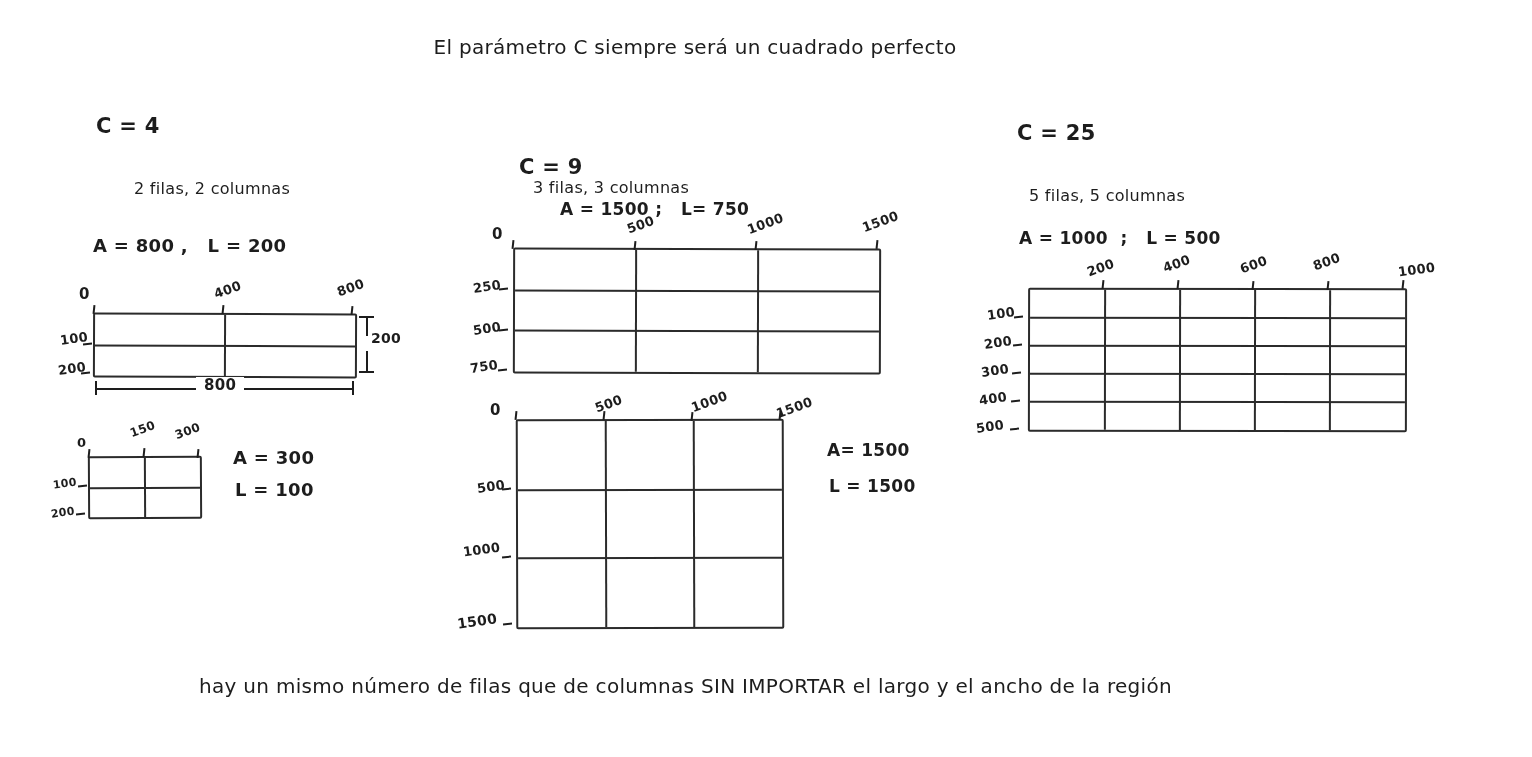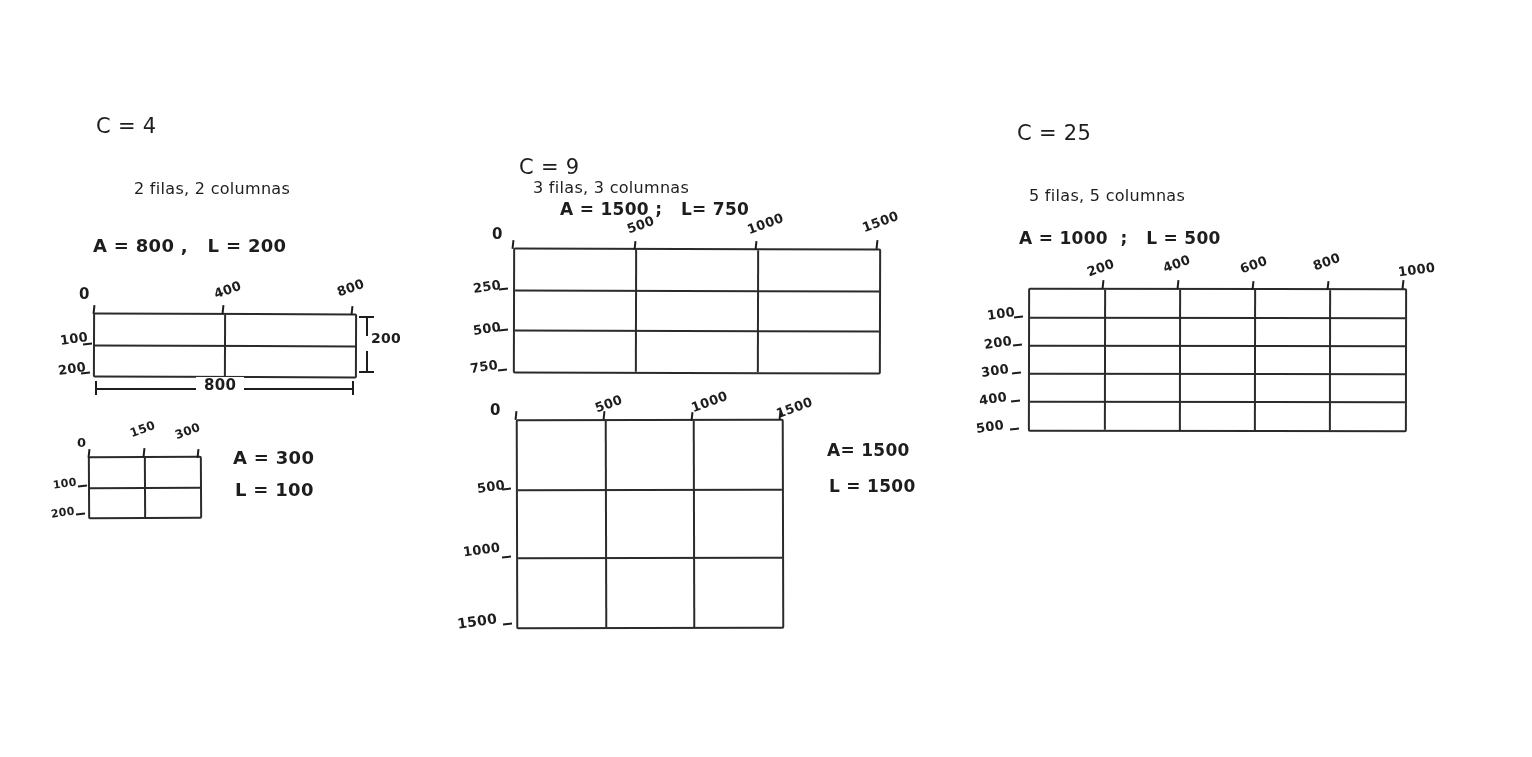--- a/index.html
+++ b/index.html
@@ -1,20 +1,20 @@
 <!DOCTYPE html>
 <html><head>
 <meta charset="utf-8">
 <style>
   html,body{margin:0;padding:0;background:#ffffff;}
   .canvas{position:relative;width:1532px;height:757px;background:#ffffff;overflow:hidden;
           font-family:"DejaVu Sans",sans-serif;color:#1d1d1d;}
   .txt{position:absolute;white-space:pre;letter-spacing:.3px;line-height:1.15;}
   .title{font-size:20px;text-align:center;}
-  .clabel{font-size:21px;}
+  .clabel{font-size:21px;font-weight:bold;}
   .dims{font-size:16px;margin-top:16px;}
   .params{font-size:17px;font-weight:700;}
   .side{font-size:17px;font-weight:700;}
   .footer{font-size:20px;}
   .n{font-weight:700;font-size:13px;}
   .rot{transform:rotate(-20deg);}
   .rot8{transform:rotate(-8deg);}
   .grid{position:absolute;border:2px solid #2b2b2b;border-radius:2px;}
   .vline{position:absolute;top:0;bottom:0;width:2px;background:#2b2b2b;transform:translateX(-1px);}
   .hline{position:absolute;left:0;right:0;height:2px;background:#2b2b2b;transform:translateY(-1px);}
@@ -22,20 +22,21 @@
   .dh{position:absolute;width:9px;height:2px;background:#1d1d1d;transform:rotate(-6deg);}
   .seg-v{position:absolute;width:2px;background:#1d1d1d;}
   .seg-h{position:absolute;height:2px;background:#1d1d1d;}
   .measure{background:#ffffff;padding:0 8px;font-weight:700;font-size:15px;}
 </style>
 </head>
 <body>
 
 <div class="canvas">
 
+  <div class="txt title" style="left:428px;top:36px;width:534px;">El parámetro C siempre será un cuadrado perfecto</div>
 
   <div class="txt clabel" style="left:96px;top:114px;">C = 4</div>
   <div class="txt dims" style="left:134px;top:164px;">2 filas, 2 columnas</div>
   <div class="txt params" style="left:93px;top:236px;font-size:18px;">A = 800 ,   L = 200</div>
 
   <div class="grid" style="left:93px;top:313px;width:260px;height:61px;transform:rotate(.2deg);">
     <div class="vline" style="left:50%;"></div>
     <div class="hline" style="top:50%;"></div>
   </div>
   <div class="dv" style="left:93px;top:305px;"></div>
@@ -153,14 +154,15 @@
   <div class="dh" style="left:1013px;top:344px;"></div>
   <div class="dh" style="left:1012px;top:372px;"></div>
   <div class="dh" style="left:1011px;top:400px;"></div>
   <div class="dh" style="left:1010px;top:428px;"></div>
   <div class="txt n rot8" style="left:987px;top:307px;">100</div>
   <div class="txt n rot8" style="left:984px;top:336px;">200</div>
   <div class="txt n rot8" style="left:981px;top:364px;">300</div>
   <div class="txt n rot8" style="left:979px;top:392px;">400</div>
   <div class="txt n rot8" style="left:976px;top:420px;">500</div>
 
+  <div class="txt footer" style="left:199px;top:675px;">hay un mismo número de filas que de columnas SIN IMPORTAR el largo y el ancho de la región</div>
 
 </div>
 
 </body></html>

